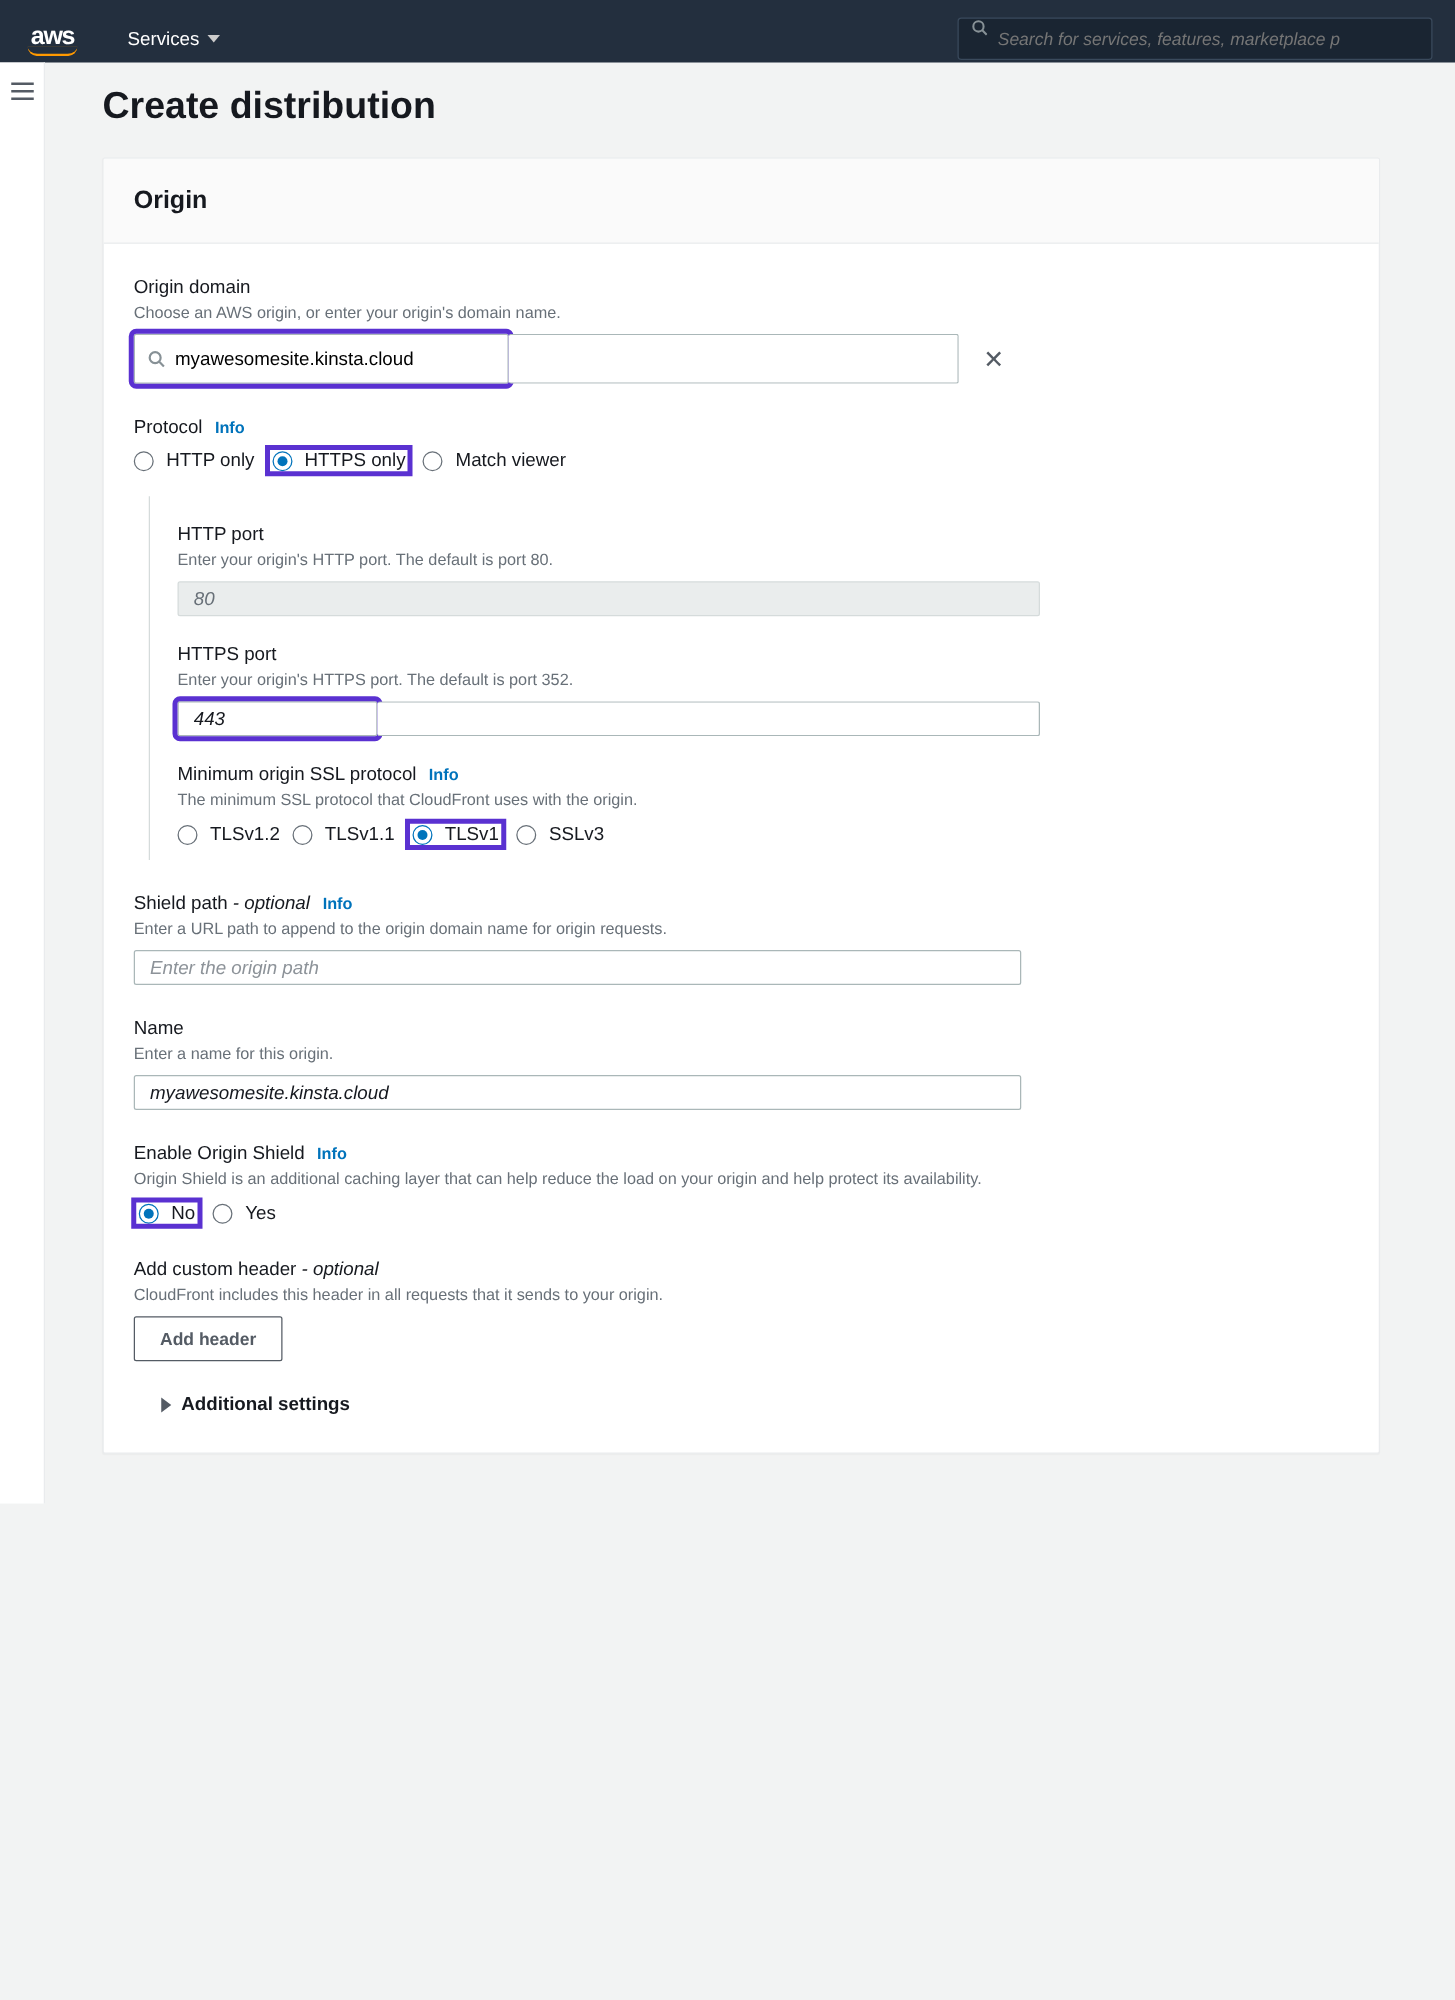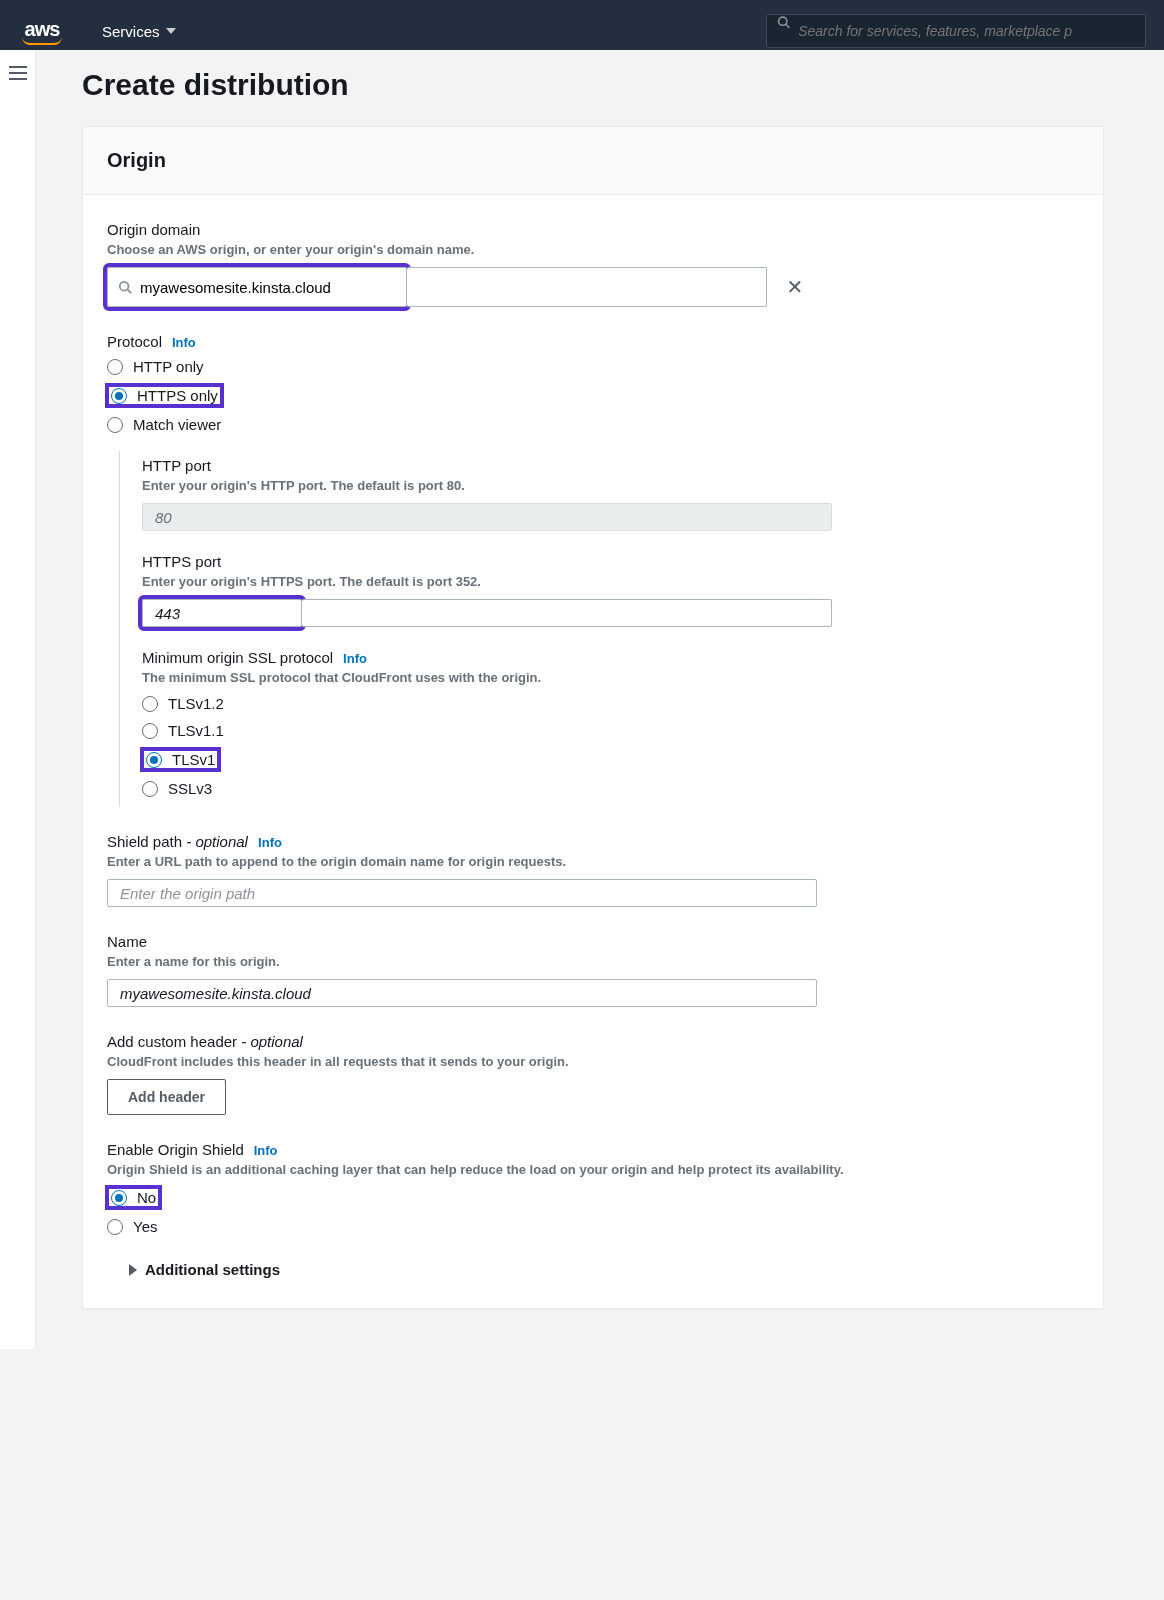--- a/index.html
+++ b/index.html
@@ -58,54 +58,54 @@
     border-bottom:1px solid #e9ebed;
     padding:22px 24px;
     font-size:20px;
     font-weight:700;
   }
   .panel-body { padding:26px 24px 30px; }
   .field { margin-bottom:26px; }
   .flabel { font-size:15px; font-weight:500; color:#16191f; }
   .flabel .opt { font-style:italic; font-weight:400; }
   .info-link { color:#0073bb; font-size:13px; font-weight:600; margin-left:6px; cursor:pointer;}
-  .fhelp { font-size:13px; color:#687078; margin-top:4px; margin-bottom:10px;font-weight:bold;}
+  .fhelp { font-size:13px; color:#687078; margin-top:4px; margin-bottom:10px;}
   .textinput, .searchinput {
     height:28px; border:1px solid #aab7b8; border-radius:2px;
     background:#fff; padding:0 12px; font-size:15px; width:100%; max-width:710px;
     color:#16191f;
     font-style:italic;
   }
   .textinput::placeholder{color:#8d9399;font-style:italic;}
   .textinput.disabled{background:#eaeded;color:#687078;border-color:#d5dbdb;}
   .origin-domain-row { display:flex; align-items:stretch; gap:0; max-width:710px;}
   .origin-domain-row .searchbox {
     flex:1; height:40px; border:1px solid #aab7b8; border-radius:2px;
     display:flex; align-items:center; padding:0 10px; gap:8px; background:#fff;
   }
   .origin-domain-row .searchbox input { border:0; outline:0; font-size:15px; flex:1; }
   .clearbtn {
     width:44px;height:40px;display:flex;align-items:center;justify-content:center;
     cursor:pointer; margin-left:6px; font-size:20px; color:#545b64;
   }
   .hl { outline:4px solid #5a31d1; outline-offset:-2px; display:inline-block; padding:2px 4px;}
   .hl-input { outline:4px solid #5a31d1; }
-  .radio-group { display:flex; flex-direction:column; gap:10px; margin-top:8px;}
+  .radio-group { display:flex; flex-direction:row; gap:10px; margin-top:8px;}
   .radio-row { display:flex; align-items:center; gap:10px; font-size:15px;}
   .radio {
     width:16px;height:16px;border:1.5px solid #687078;border-radius:50%;
     display:inline-flex;align-items:center;justify-content:center;flex-shrink:0;
   }
   .radio.sel{border-color:#0073bb;}
   .radio.sel::after{content:"";width:8px;height:8px;background:#0073bb;border-radius:50%;}
   .subblock{
     margin-left:12px; padding-left:22px; border-left:1px solid #d5dbdb;
     margin-top:18px; padding-top:6px; padding-bottom:6px;
   }
-  .subfield{margin-bottom:22px;}
+  .subfield{margin-bottom:22px;margin-top:16px;}
   .btn {
     border:1px solid #545b64; background:#fff; color:#545b64;
     font-weight:700; padding:9px 20px; border-radius:2px; cursor:pointer; font-size:14px;
   }
   .expand-row{display:flex;align-items:center;gap:8px;font-weight:700;font-size:15px;cursor:pointer;}
   .tri-right{width:0;height:0;border-top:6px solid transparent;border-bottom:6px solid transparent;border-left:8px solid #545b64;}
   svg.mag path{stroke:#879196;fill:none;stroke-width:2;}
 </style>
 </head>
 <body>
@@ -230,45 +230,45 @@
           <input class="textinput" placeholder="Enter the origin path" style="">
         </div>
 
         <div class="field">
           <div class="flabel">Name</div>
           <div class="fhelp">Enter a name for this origin.</div>
           <input class="textinput" value="myawesomesite.kinsta.cloud" style="">
         </div>
 
         <div class="field">
-          <span class="flabel">
-            <span>Add custom header</span><span class="opt"> - optional</span>
-          </span>
-          <div class="fhelp">CloudFront includes this header in all requests that it sends to your origin.</div>
-          <button class="btn">Add header</button>
-        </div>
-
-        <div class="field">
           <span class="flabel">Enable Origin Shield</span>
           <span class="info-link">Info</span>
           <div class="fhelp">Origin Shield is an additional caching layer that can help reduce the load on your origin and help protect its availability.</div>
           <div class="radio-group">
             <span class="hl" style="width:fit-content;">
               <label class="radio-row">
                 <span class="radio sel"></span>
                 <span>No</span>
               </label>
             </span>
             <label class="radio-row">
               <span class="radio"></span>
               <span>Yes</span>
             </label>
           </div>
         </div>
 
+        <div class="field">
+          <span class="flabel">
+            <span>Add custom header</span><span class="opt"> - optional</span>
+          </span>
+          <div class="fhelp">CloudFront includes this header in all requests that it sends to your origin.</div>
+          <button class="btn">Add header</button>
+        </div>
+
         <div class="expand-row" style="margin-left:22px;">
           <span class="tri-right"></span>
           <span>Additional settings</span>
         </div>
 
       </div>
     </div>
   </div>
 </div>
 

